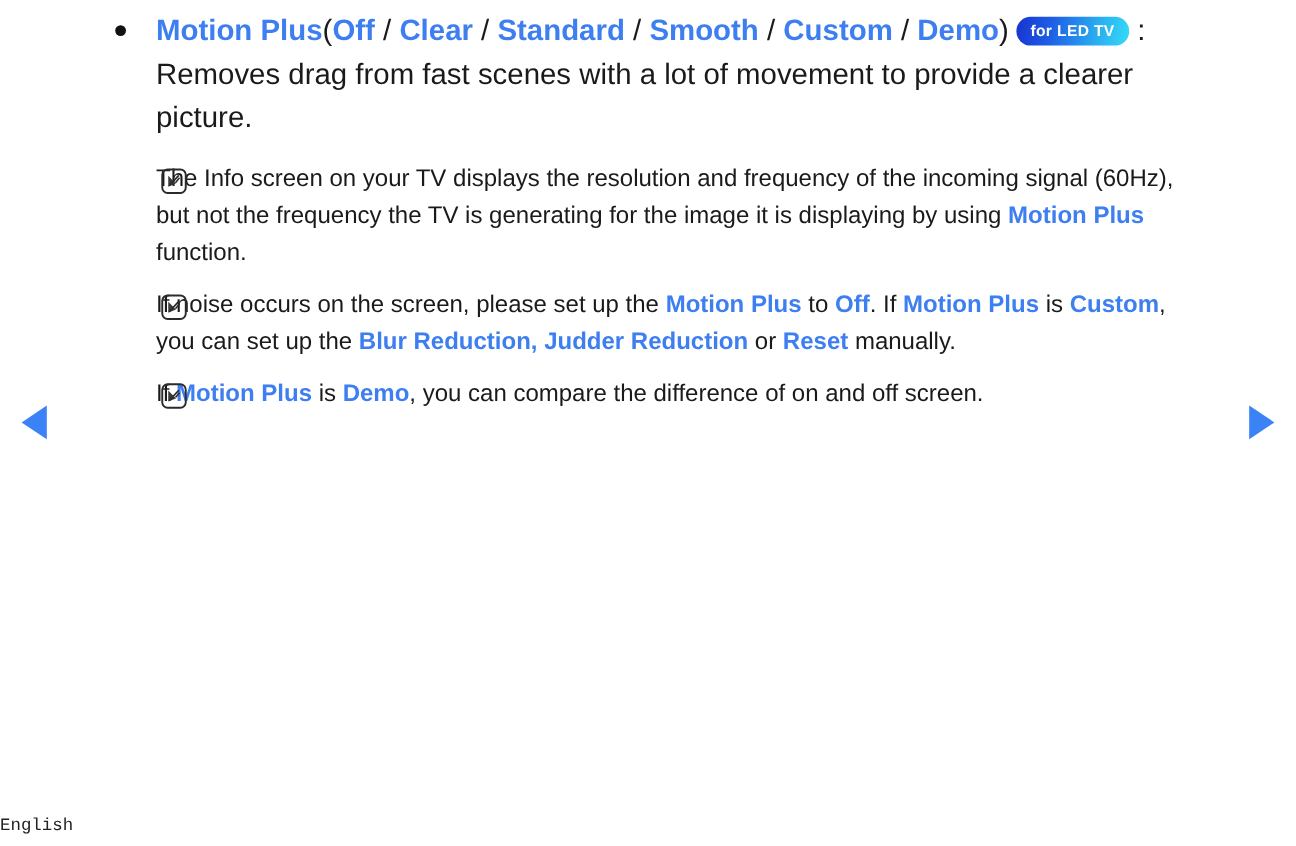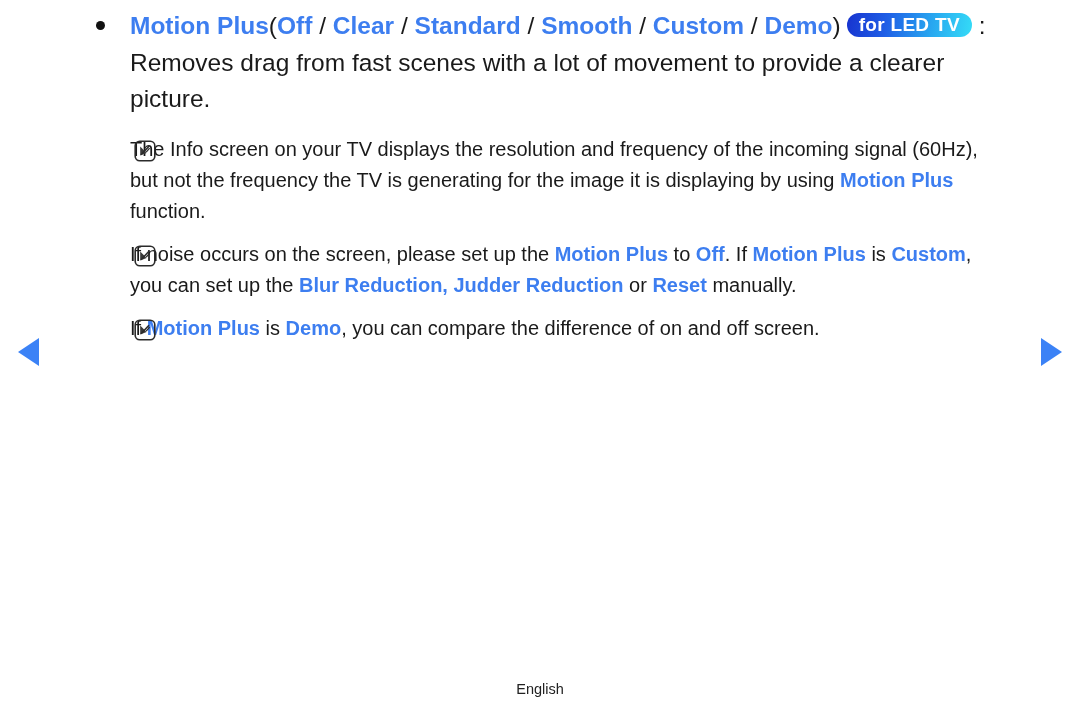--- a/index.html
+++ b/index.html
@@ -95,37 +95,37 @@
 
   
   .badge {
     display: inline-block;
     vertical-align: 3px;
     margin-left: 6px;
     padding: 2px 12px 3px 12px;
     border-radius: 13px;
     background: linear-gradient(100deg, #1733cf 0%, #1f5fe6 32%, #28a8f0 68%, #35dcf7 100%);
     color: #ffffff;
-    font-size: 19px;
+    font-size: 13px;
     font-weight: bold;
     letter-spacing: 0.3px;
     line-height: 19px;
     white-space: nowrap;
   }
 
   
   .footer {
     position: absolute;
     left: 0;
     right: 0;
     bottom: 8px;
-    text-align: center;
+    text-align: left;
     font-size: 14.5px;
     color: #222222;
-    font-family: Liberation Sans, sans-serif;
+    font-family: Liberation Mono, monospace;
   }
 
   
   .note-para {
     display: block;
   }
 </style>
 </head>
 <body>
 

